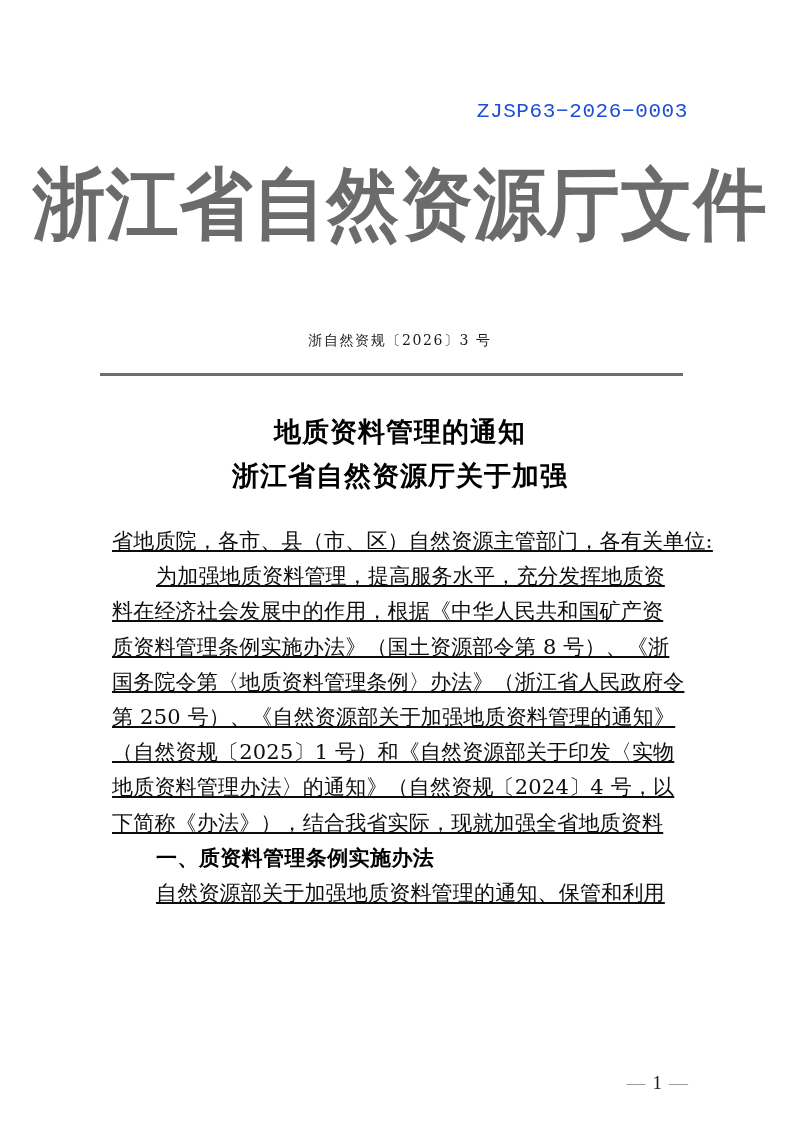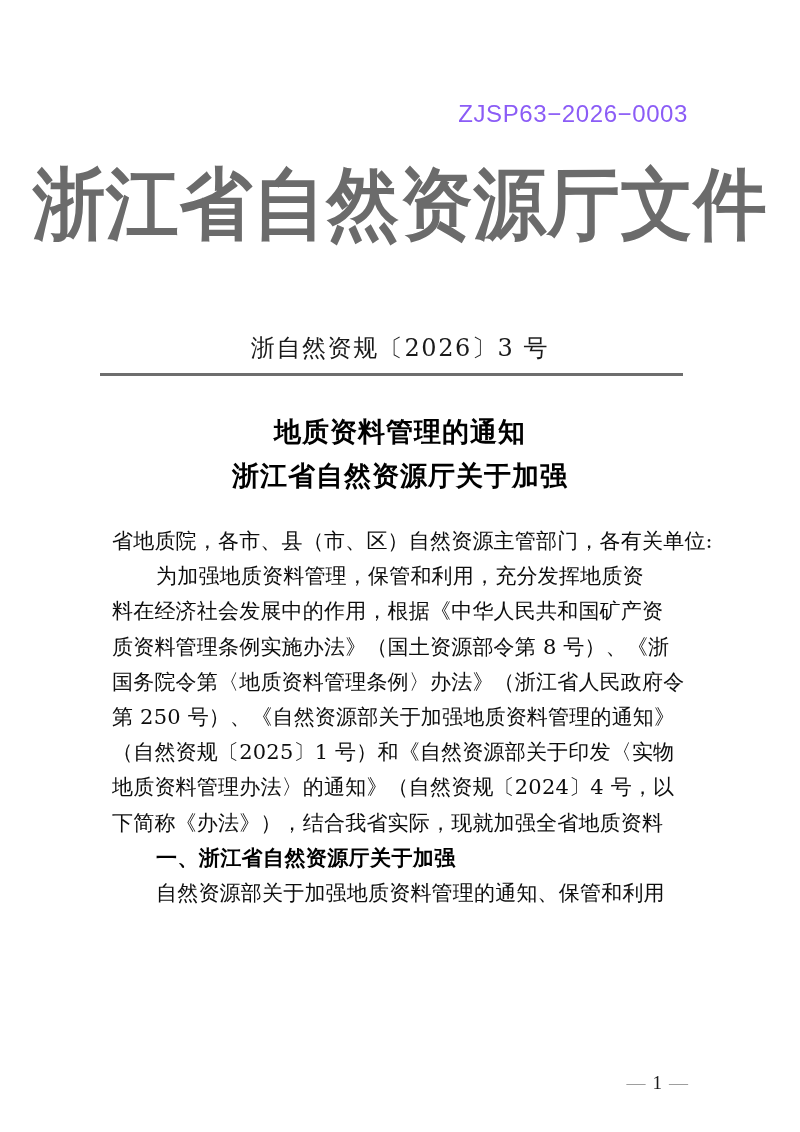--- a/index.html
+++ b/index.html
@@ -21,24 +21,24 @@
     inset: 0;
     width: 800px;
     height: 1132px;
   }
 
   
   .doc-code {
     position: absolute;
     top: 100px;
     right: 112px;
-    font-family: Liberation Sans, sans-serif;
-    font-size: 24px;
+    font-family: Liberation Mono, monospace;
+    font-size: 21px;
     letter-spacing: 0.6px;
-    color: #8b5cf6;
+    color: #1d4ed8;
     white-space: nowrap;
   }
 
   
   .masthead {
     position: absolute;
     top: 158px;
     left: 0;
     width: 800px;
     text-align: center;
@@ -54,21 +54,21 @@
   }
 
   
   .serial {
     position: absolute;
     top: 332px;
     left: 0;
     width: 800px;
     text-align: center;
     font-family: "DejaVu Serif", "Liberation Serif", serif;
-    font-size: 24px;
+    font-size: 14px;
     letter-spacing: 1.6px;
     color: #1a1a1a;
     white-space: nowrap;
   }
 
   
   .rule {
     position: absolute;
     top: 373px;
     left: 100px;
@@ -104,20 +104,21 @@
     font-family: "DejaVu Serif", "Liberation Serif", serif;
     font-size: 21px;
     line-height: 35.2px;
     color: #0d0d0d;
     margin: 0;
     letter-spacing: 0.2px;
   }
   .para-line {
     display: block;
     white-space: nowrap;
+    text-decoration: underline;
   }
   .para-line.indent2 { padding-left: 44px; }
 
   .section-heading {
     font-family: "DejaVu Sans", "Liberation Sans", sans-serif;
     font-weight: 700;
     font-size: 21px;
     line-height: 35.2px;
     letter-spacing: 0.4px;
     color: #000000;
@@ -163,31 +164,31 @@
     <span class="title-line">浙江省自然资源厅关于加强</span>
   </div>
 
   <div class="body">
 
     <p class="para">
       <span class="para-line">省地质院，各市、县（市、区）自然资源主管部门，各有关单位:</span>
     </p>
 
     <p class="para">
-      <span class="para-line indent2">为加强地质资料管理，保管和利用，充分发挥地质资</span>
+      <span class="para-line indent2">为加强地质资料管理，提高服务水平，充分发挥地质资</span>
       <span class="para-line">料在经济社会发展中的作用，根据《中华人民共和国矿产资</span>
       <span class="para-line">质资料管理条例实施办法》（国土资源部令第 8 号）、《浙</span>
       <span class="para-line">国务院令第〈地质资料管理条例〉办法》（浙江省人民政府令</span>
       <span class="para-line">第 250 号）、《自然资源部关于加强地质资料管理的通知》</span>
       <span class="para-line">（自然资规〔2025〕1 号）和《自然资源部关于印发〈实物</span>
       <span class="para-line">地质资料管理办法〉的通知》（自然资规〔2024〕4 号，以</span>
       <span class="para-line">下简称《办法》），结合我省实际，现就加强全省地质资料</span>
     </p>
 
-    <p class="section-heading">一、浙江省自然资源厅关于加强</p>
+    <p class="section-heading">一、质资料管理条例实施办法</p>
 
     <p class="para">
       <span class="para-line indent2">自然资源部关于加强地质资料管理的通知、保管和利用</span>
     </p>
 
   </div>
 
   <div class="footer">
     <span class="dash">—</span><span class="pageno">1</span><span class="dash">—</span>
   </div>

